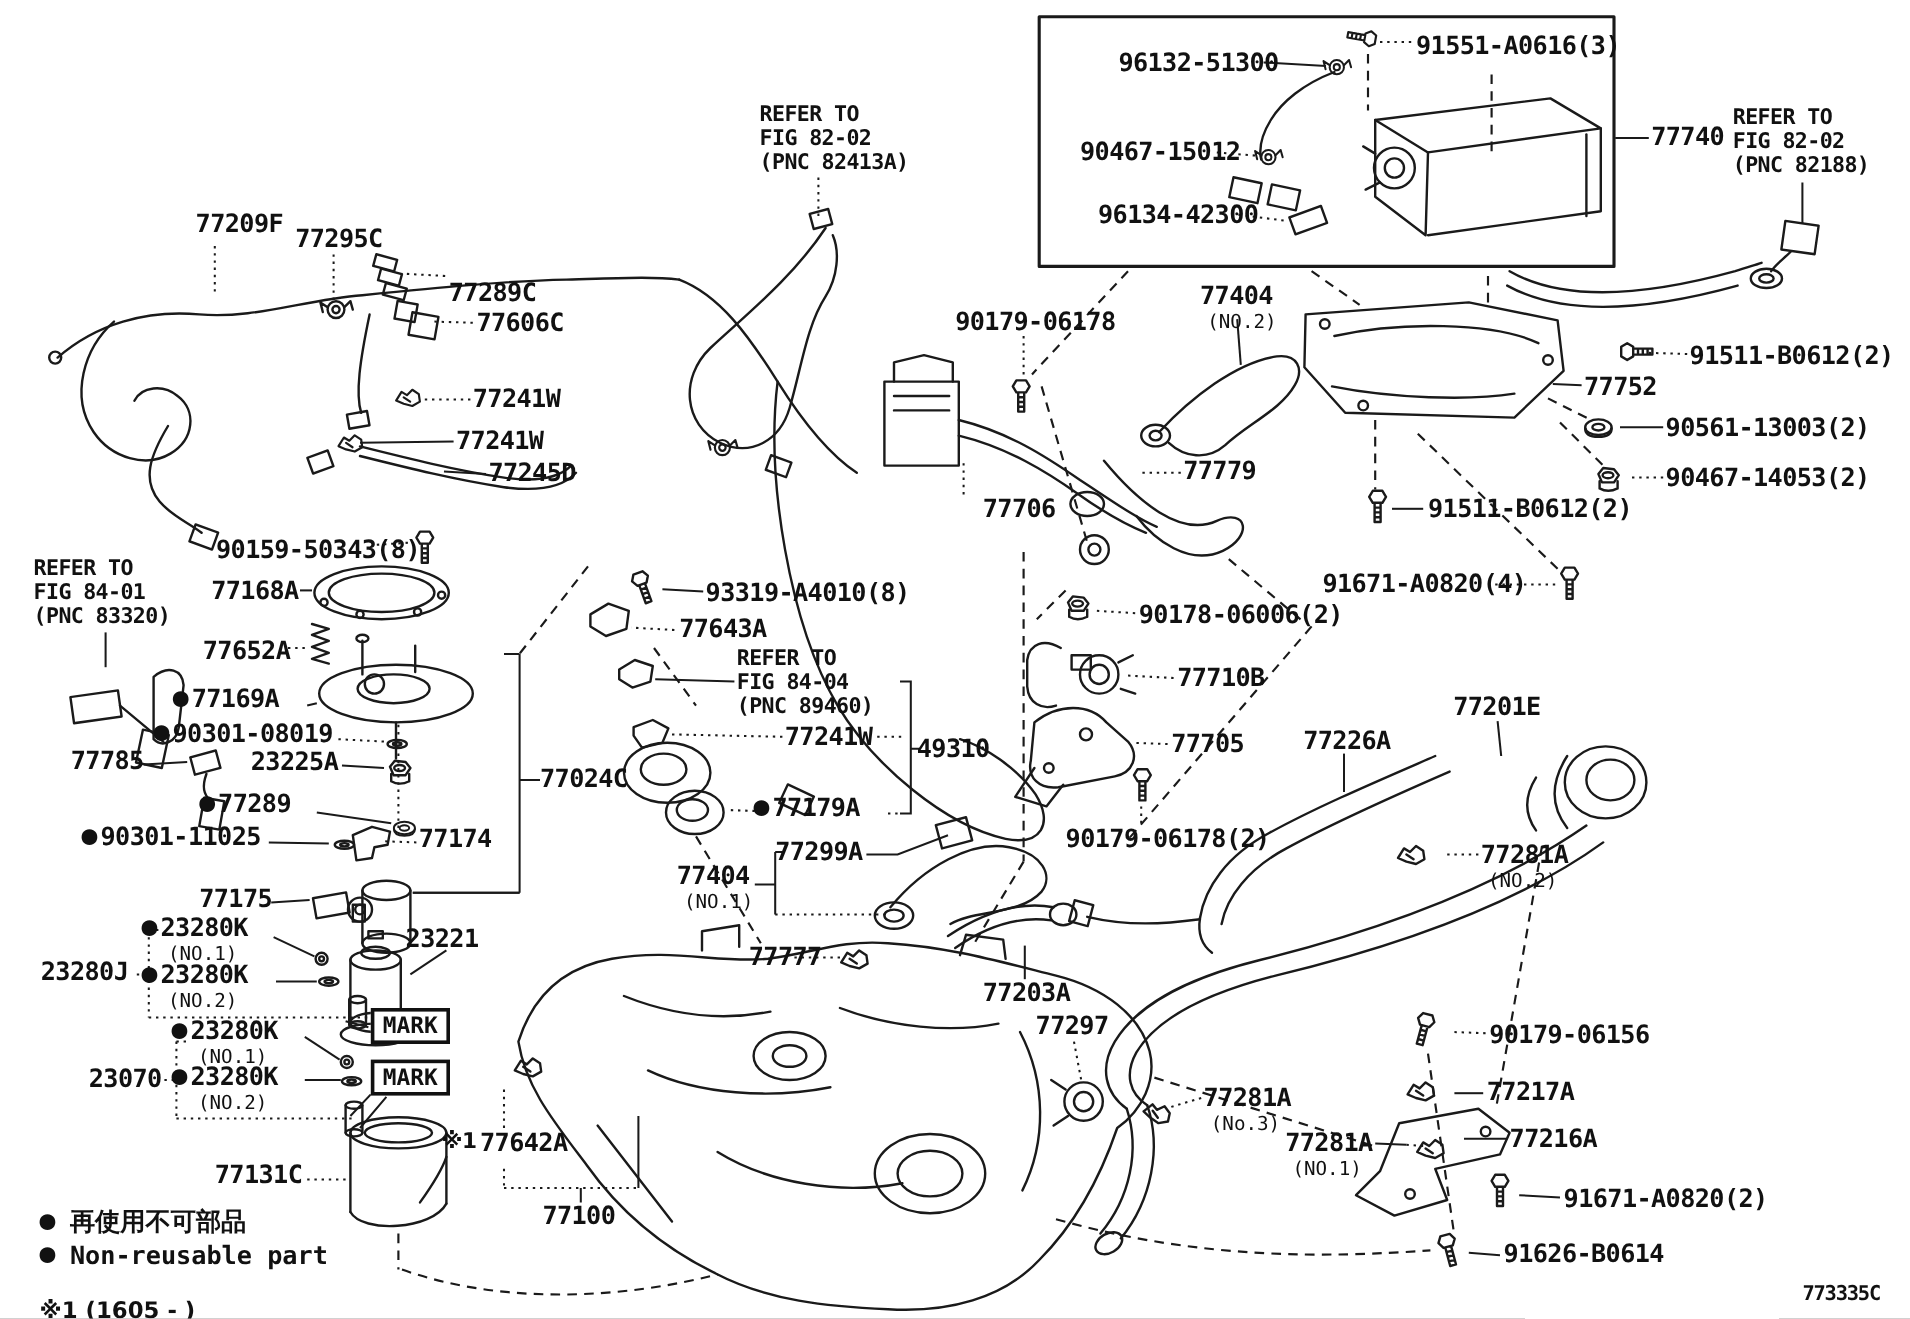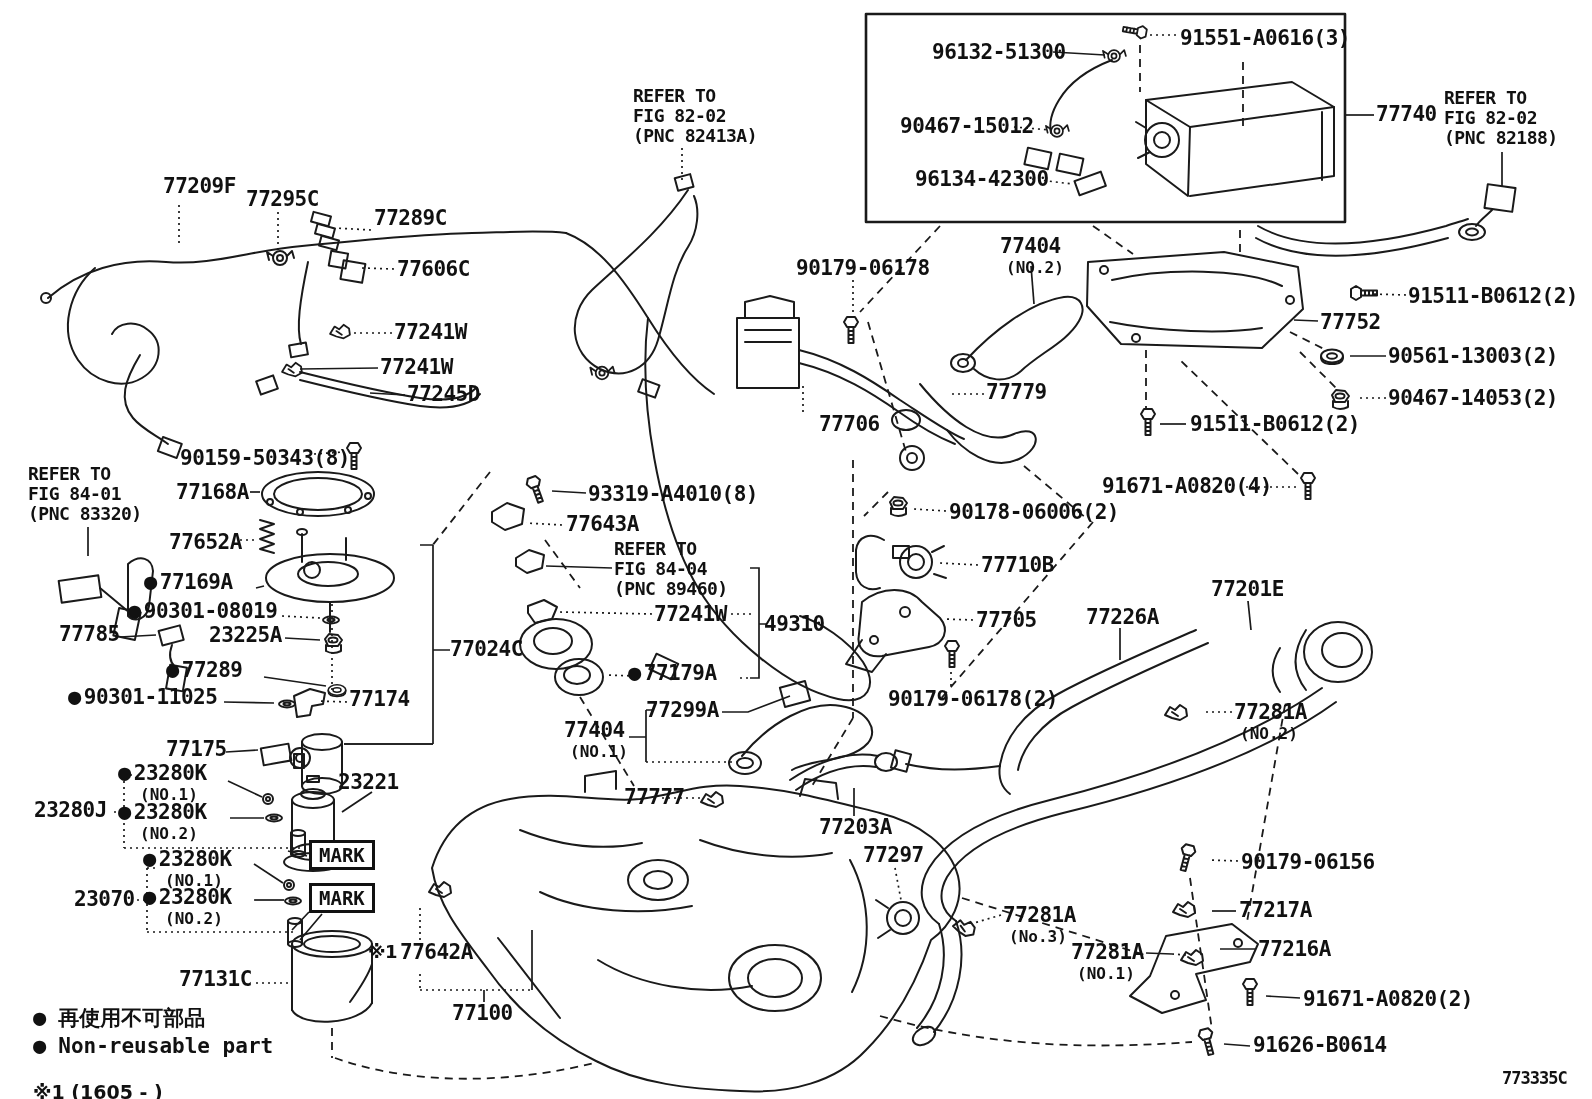--- a/index.html
+++ b/index.html
@@ -6,21 +6,21 @@
   #stage{position:relative;width:1592px;height:1099px;background:#ffffff;overflow:hidden;
          font-family:"DejaVu Sans Mono", monospace;color:#111}
   svg{position:absolute;left:0;top:0}
   .s{fill:none;stroke:#1a1a1a;stroke-width:2;stroke-linecap:round;stroke-linejoin:round}
   .ld{fill:none;stroke:#1a1a1a;stroke-width:1.7}
   .dt{fill:none;stroke:#1a1a1a;stroke-width:1.7;stroke-dasharray:2 4}
   .dh{fill:none;stroke:#1a1a1a;stroke-width:1.8;stroke-dasharray:8 6}
   .lbl{position:absolute;font-weight:700;font-size:21px;line-height:20px;letter-spacing:-0.5px;white-space:nowrap}
   .lbl .row{display:flex;align-items:center;gap:3px}
   .blt{font-size:22px;line-height:18px}
-  .sub{font-size:16px;font-weight:700;letter-spacing:0;margin-top:2px;margin-left:6px}
+  .sub{font-size:16px;font-weight:400;letter-spacing:0;margin-top:2px;margin-left:6px}
   .hasb .sub{margin-left:22px}
   .pre{font-size:18px}
   .rline{font-size:18px;line-height:20px;letter-spacing:-0.5px;font-weight:700}
   .mark{position:absolute;border:3px solid #111;padding:0 7px;font-size:19px;font-weight:700;background:#fff;line-height:24px}
   .legend{position:absolute;left:33px;top:1004px}
   .lg-row{display:flex;align-items:center;gap:12px;font-size:21px;font-weight:700;height:28px}
   .lg-note{font-size:19px;margin-top:21px;font-weight:700}
   .cjk{font-family:"DejaVu Sans",sans-serif}
   .figcode{position:absolute;left:1502px;top:1068px;font-size:17px;font-weight:700;letter-spacing:-1px}
 </style>
@@ -384,21 +384,21 @@
 <div class="lbl" style="left: 150px; top: 176px; margin-left: 13px;">
       <div class="row">
         <span class="txt">77209F</span>
       </div>
     </div>
     <div class="lbl" style="left: 246px; top: 189px;">
       <div class="row">
         <span class="txt">77295C</span>
       </div>
     </div>
-    <div class="lbl" style="left: 374px; top: 208px; text-align: right;">
+    <div class="lbl" style="left: 374px; top: 234px; text-align: right;">
       <div class="row">
         <span class="txt">77289C</span>
       </div>
     </div>
     <div class="lbl" style="left: 397px; top: 259px;">
       <div class="row">
         <span class="txt">77606C</span>
       </div>
     </div>
     <div class="lbl" style="left: 394px; top: 322px;">

